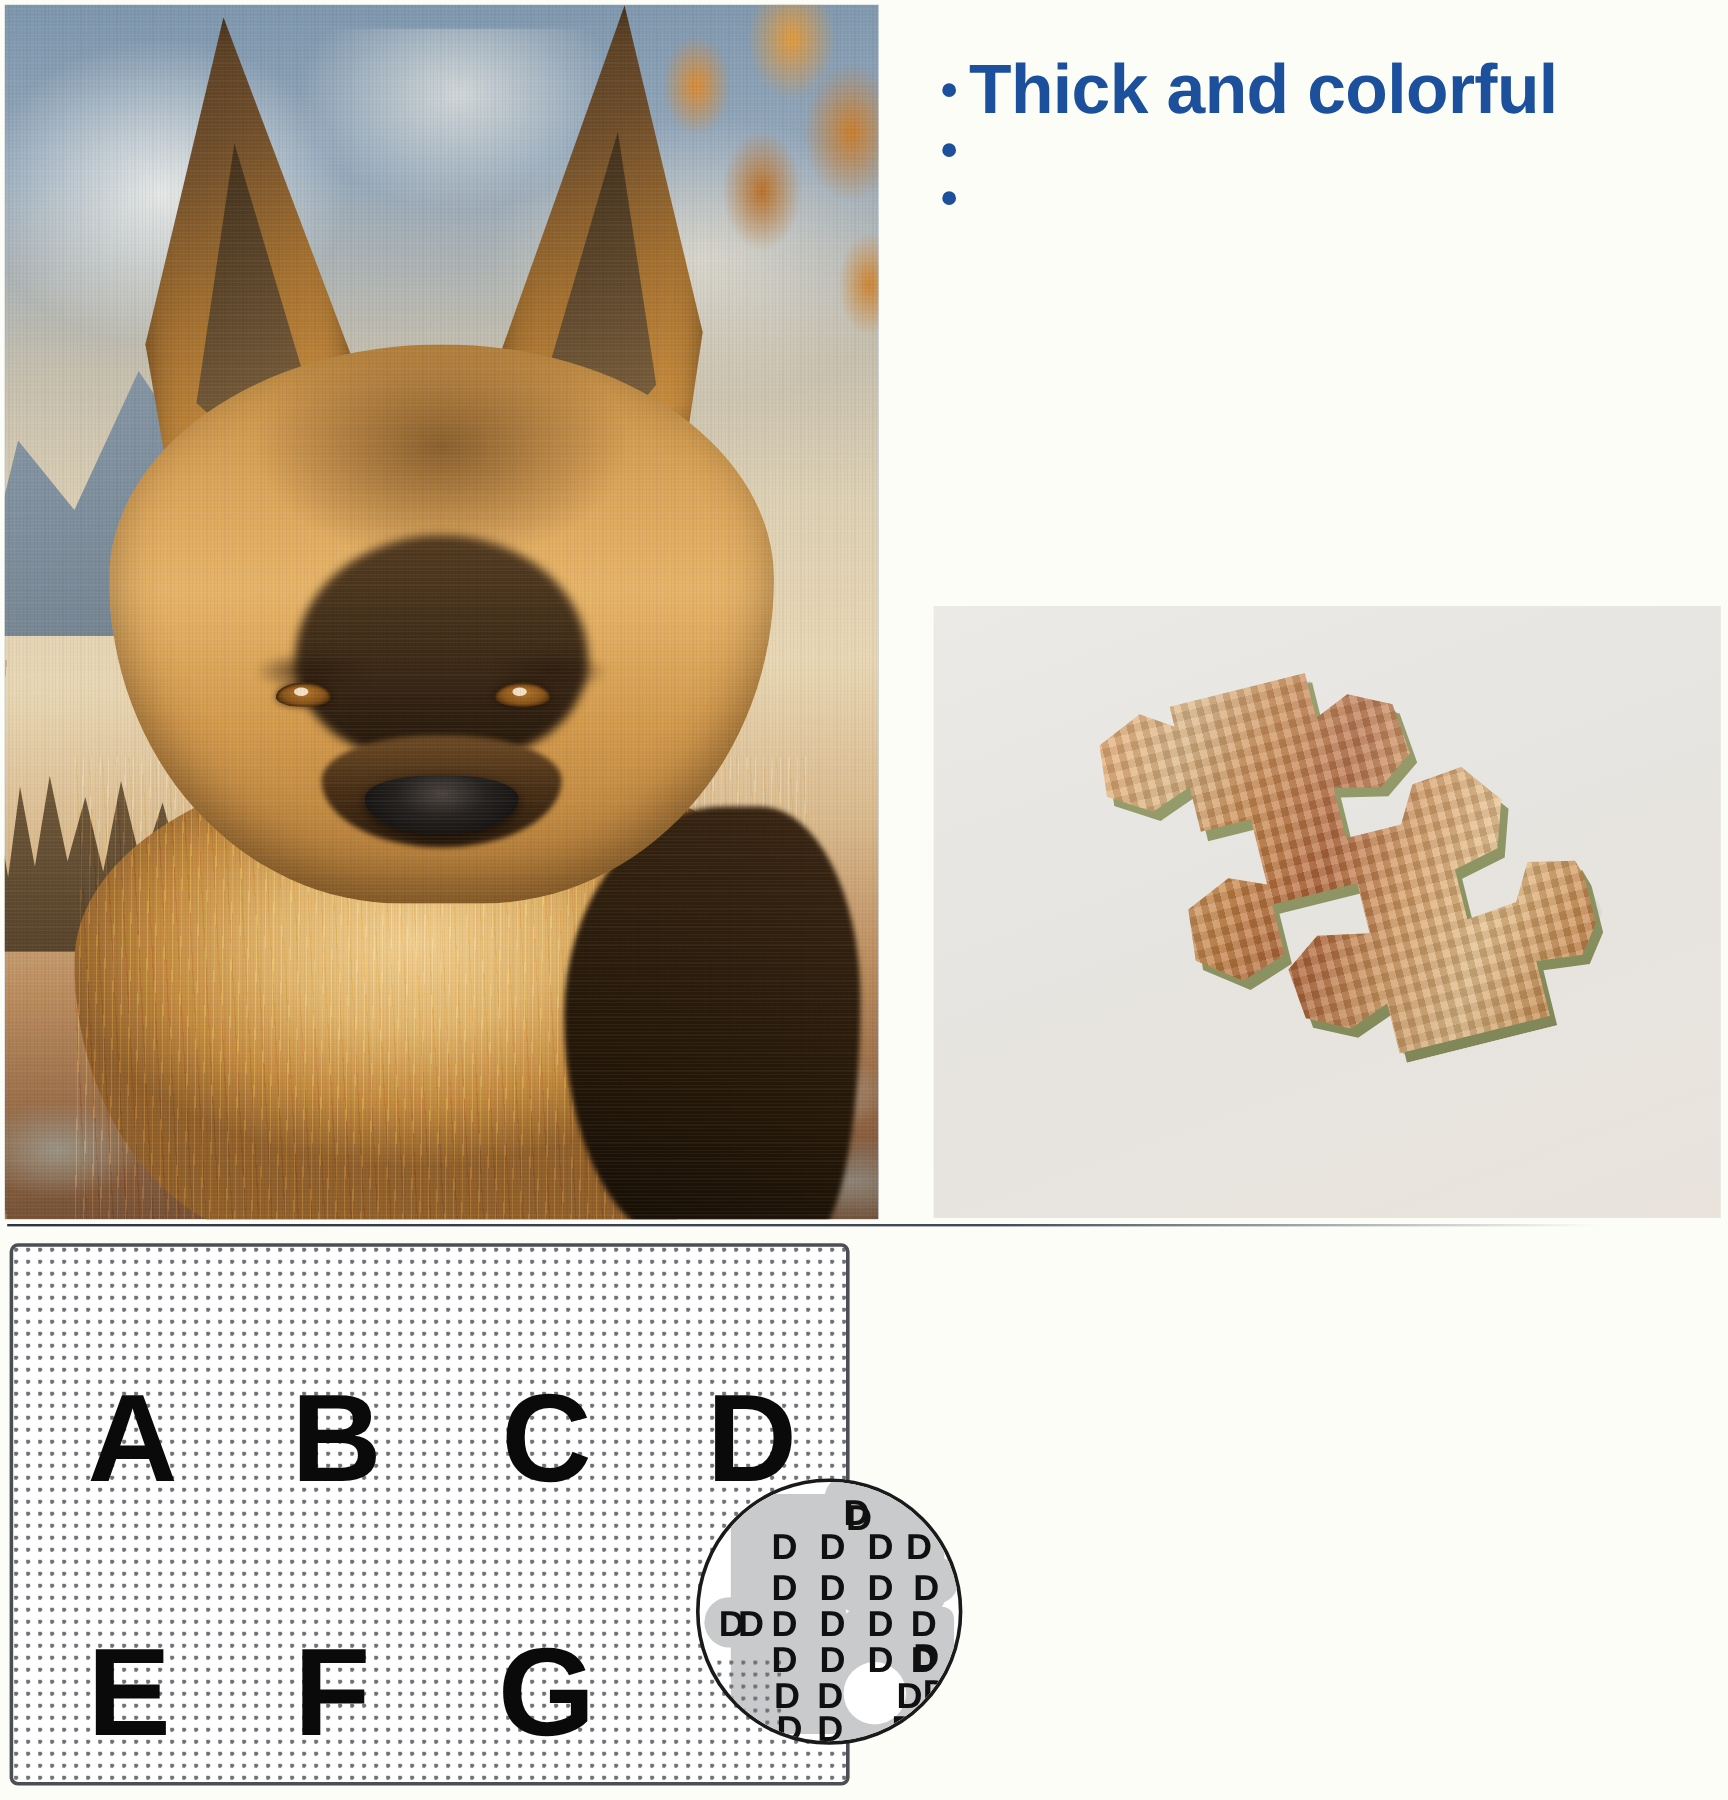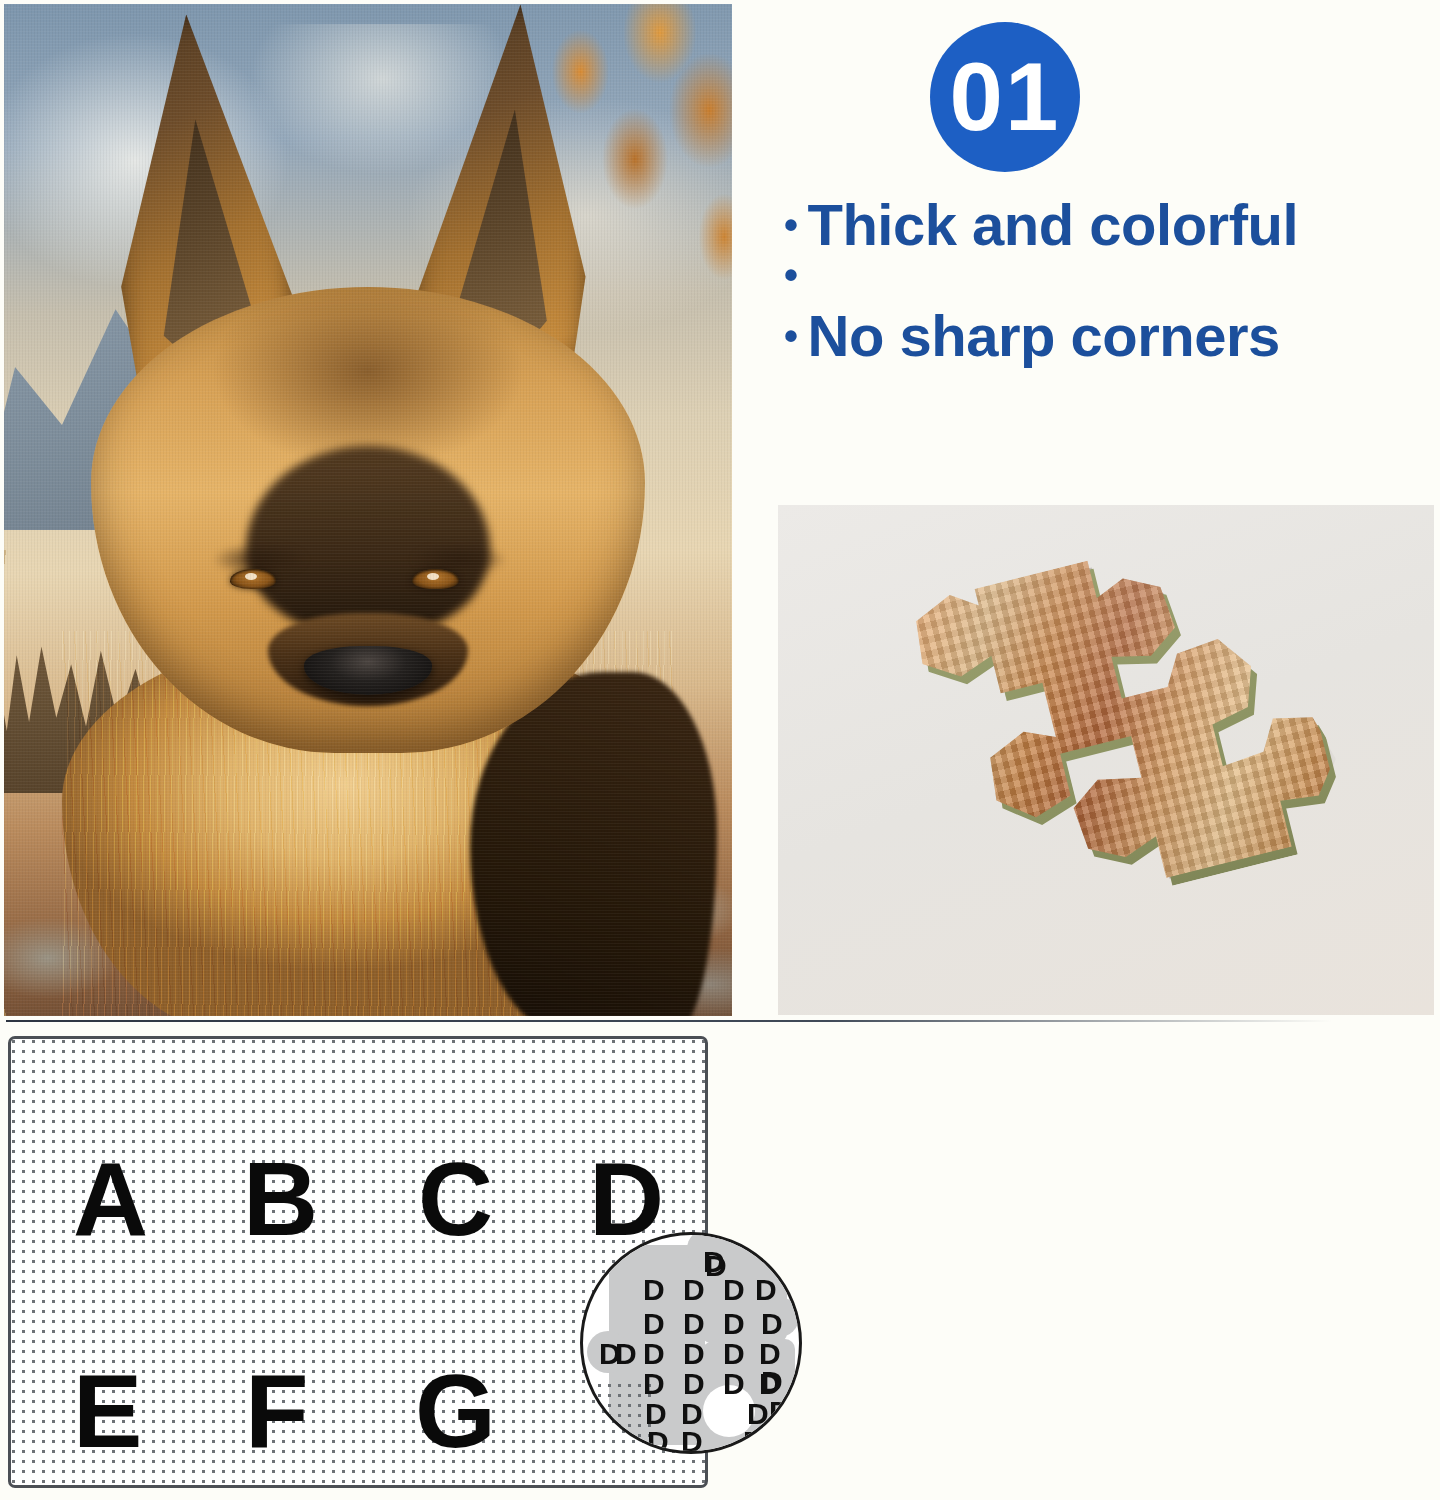--- a/index.html
+++ b/index.html
@@ -470,32 +470,30 @@
           <div class="eye r"></div>
           <div class="muzzle"></div>
           <div class="nose"></div>
         </div>
       </div>
       <div class="canvas-tex"></div>
     </div>
   </div>
 
   <div class="feature" id="feature-01">
-    <div class="badge">01</div>
     <div class="feature-lines">
       <div class="bullet-line">
         <span class="bullet-dot">•</span>
         <span>Thick and colorful</span>
       </div>
       <div class="bullet-line">
         <span class="bullet-dot">•</span>
       </div>
       <div class="bullet-line">
         <span class="bullet-dot">•</span>
-        <span>No sharp corners</span>
       </div>
     </div>
   </div>
 
   <div class="piece-photo">
     <div class="piece-wrap" style="--piece-clip: polygon(
             30% 4%, 57% 4%, 57% 13%, 64% 10%, 72% 14%, 73% 24%, 66% 29%, 57% 27%,
             57% 37%, 68% 37%, 72% 30%, 82% 29%, 88% 37%, 85% 46%, 76% 48%,
             76% 58%, 86% 57%, 90% 50%, 99% 52%, 102% 62%, 96% 70%, 87% 69%,
             87% 80%, 57% 80%, 57% 70%, 49% 73%, 41% 69%, 40% 59%, 47% 54%, 57% 56%,

